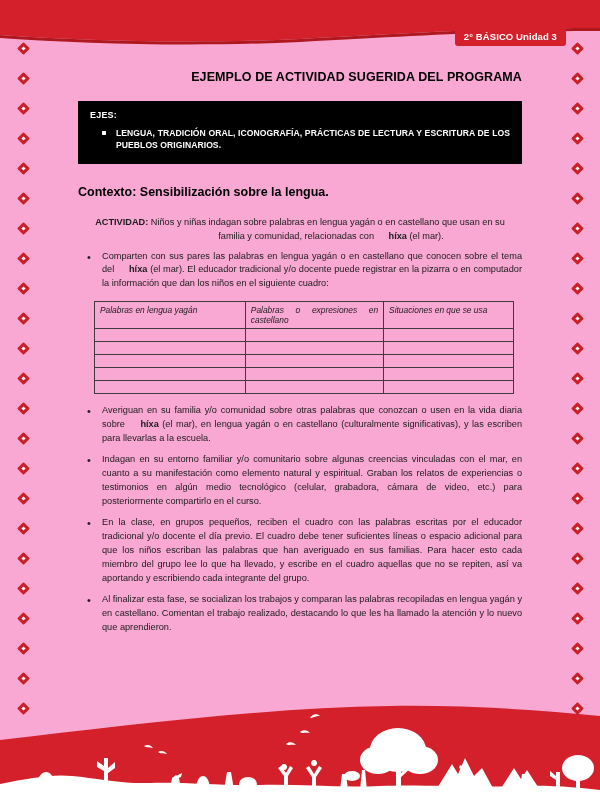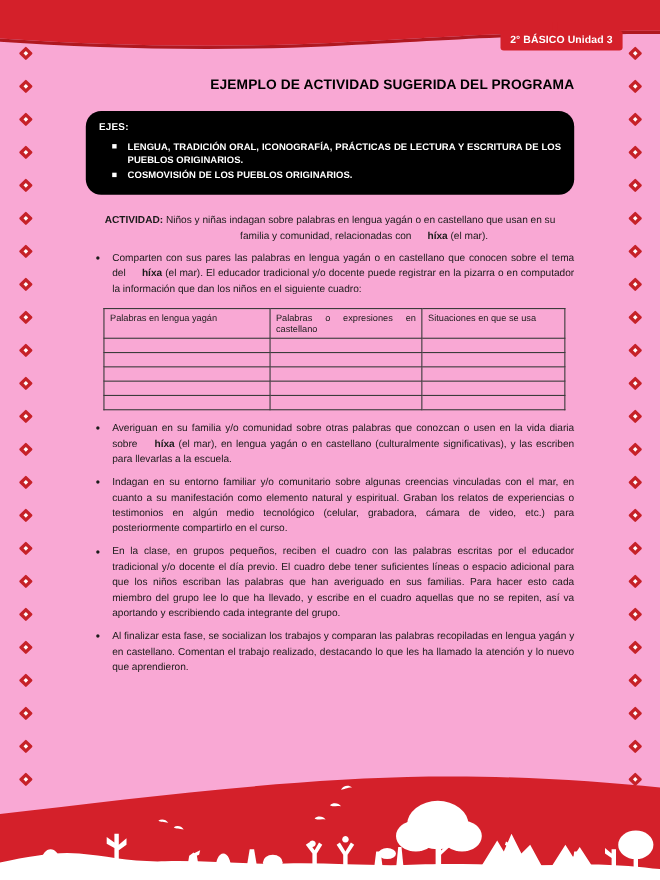--- a/index.html
+++ b/index.html
@@ -81,21 +81,20 @@
     letter-spacing: 0.1px;
     margin: 14px 0 0 0;
   }
 
   
   .ejes-box {
     margin-top: 17px;
     background: #000000;
     color: #ffffff;
     padding: 9px 12px 11px 12px;
-    border-radius: 14px;
   }
   .ejes-label {
     font-size: 9px;
     font-weight: bold;
     margin-bottom: 7px;
     letter-spacing: 0.2px;
   }
   .ejes-list { margin: 0; padding: 0; list-style: none; }
   .ejes-list li {
     position: relative;
@@ -168,21 +167,21 @@
   .cuadro th, .cuadro td {
     border: 1px solid #3b3b3b;
     font-size: 8.4px;
     font-weight: normal;
     color: #1a1a1a;
     padding: 3px 5px;
     vertical-align: top;
     text-align: left;
     height: 13px;
   }
-  .cuadro th { height: 26px; }
+  .cuadro th { height: 26px; font-style: italic; }
   .cuadro th.justify { text-align: justify; text-align-last: justify; }
   .cuadro col.c1 { width: 36%; }
   .cuadro col.c2 { width: 33%; }
   .cuadro col.c3 { width: 31%; }
 
   
   .footer {
     position: absolute;
     left: 0; bottom: 0;
     width: 600px; height: 120px;
@@ -259,24 +258,24 @@
   </div>
 
   <div class="content">
 
     <div class="doc-title">EJEMPLO DE ACTIVIDAD SUGERIDA DEL PROGRAMA</div>
 
     <div class="ejes-box">
       <div class="ejes-label">EJES:</div>
       <ul class="ejes-list">
         <li>LENGUA, TRADICIÓN ORAL, ICONOGRAFÍA, PRÁCTICAS DE LECTURA Y ESCRITURA DE LOS PUEBLOS ORIGINARIOS.</li>
-        <li>COSMOVISIÓN DE LOS PUEBLOS ORIGINARIOS.</li>
       </ul>
     </div>
 
+    <div class="contexto">Contexto: Sensibilización sobre la lengua.</div>
 
     <div class="actividad">
       <span class="lbl">ACTIVIDAD:</span><span> Niños y niñas indagan sobre palabras en lengua yagán o en castellano que usan en su</span>
       <span class="ind"><span>familia y comunidad, relacionadas con </span><span class="bold">híxa</span><span> (el mar).</span></span>
     </div>
 
 
     <ul class="blist">
       <li><span>Comparten con sus pares las palabras en lengua yagán o en castellano que conocen sobre el tema del </span><span class="bold">híxa</span><span> (el mar). El educador tradicional y/o docente puede registrar en la pizarra o en computador la información que dan los niños en el siguiente cuadro:</span></li>
     </ul>

